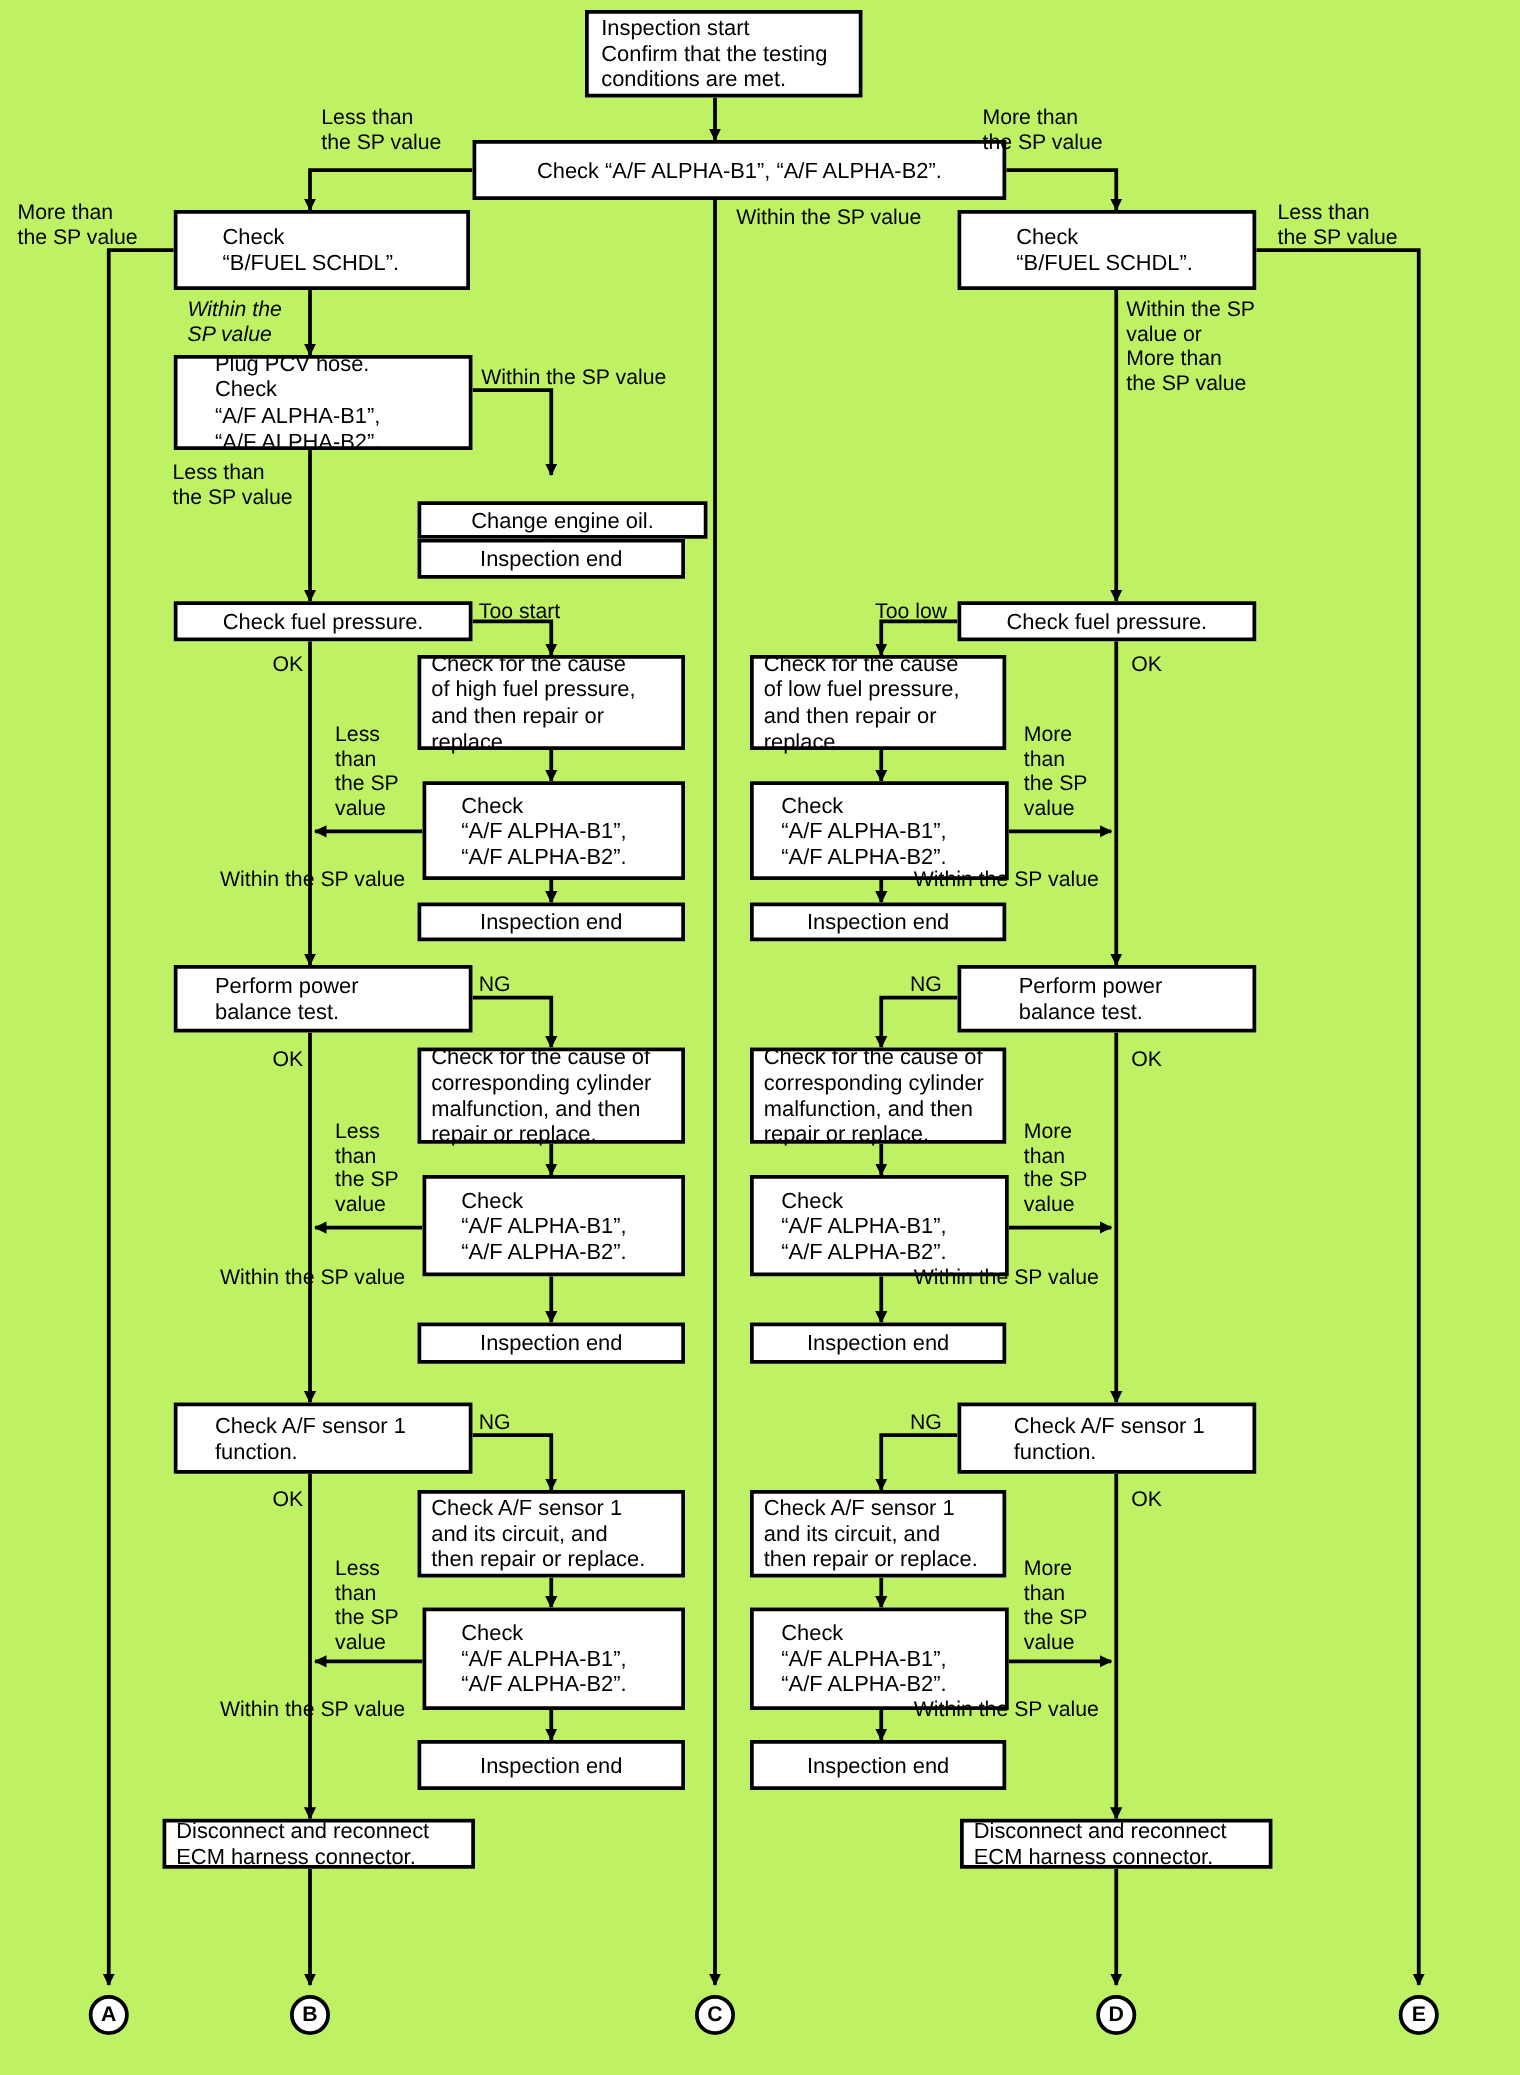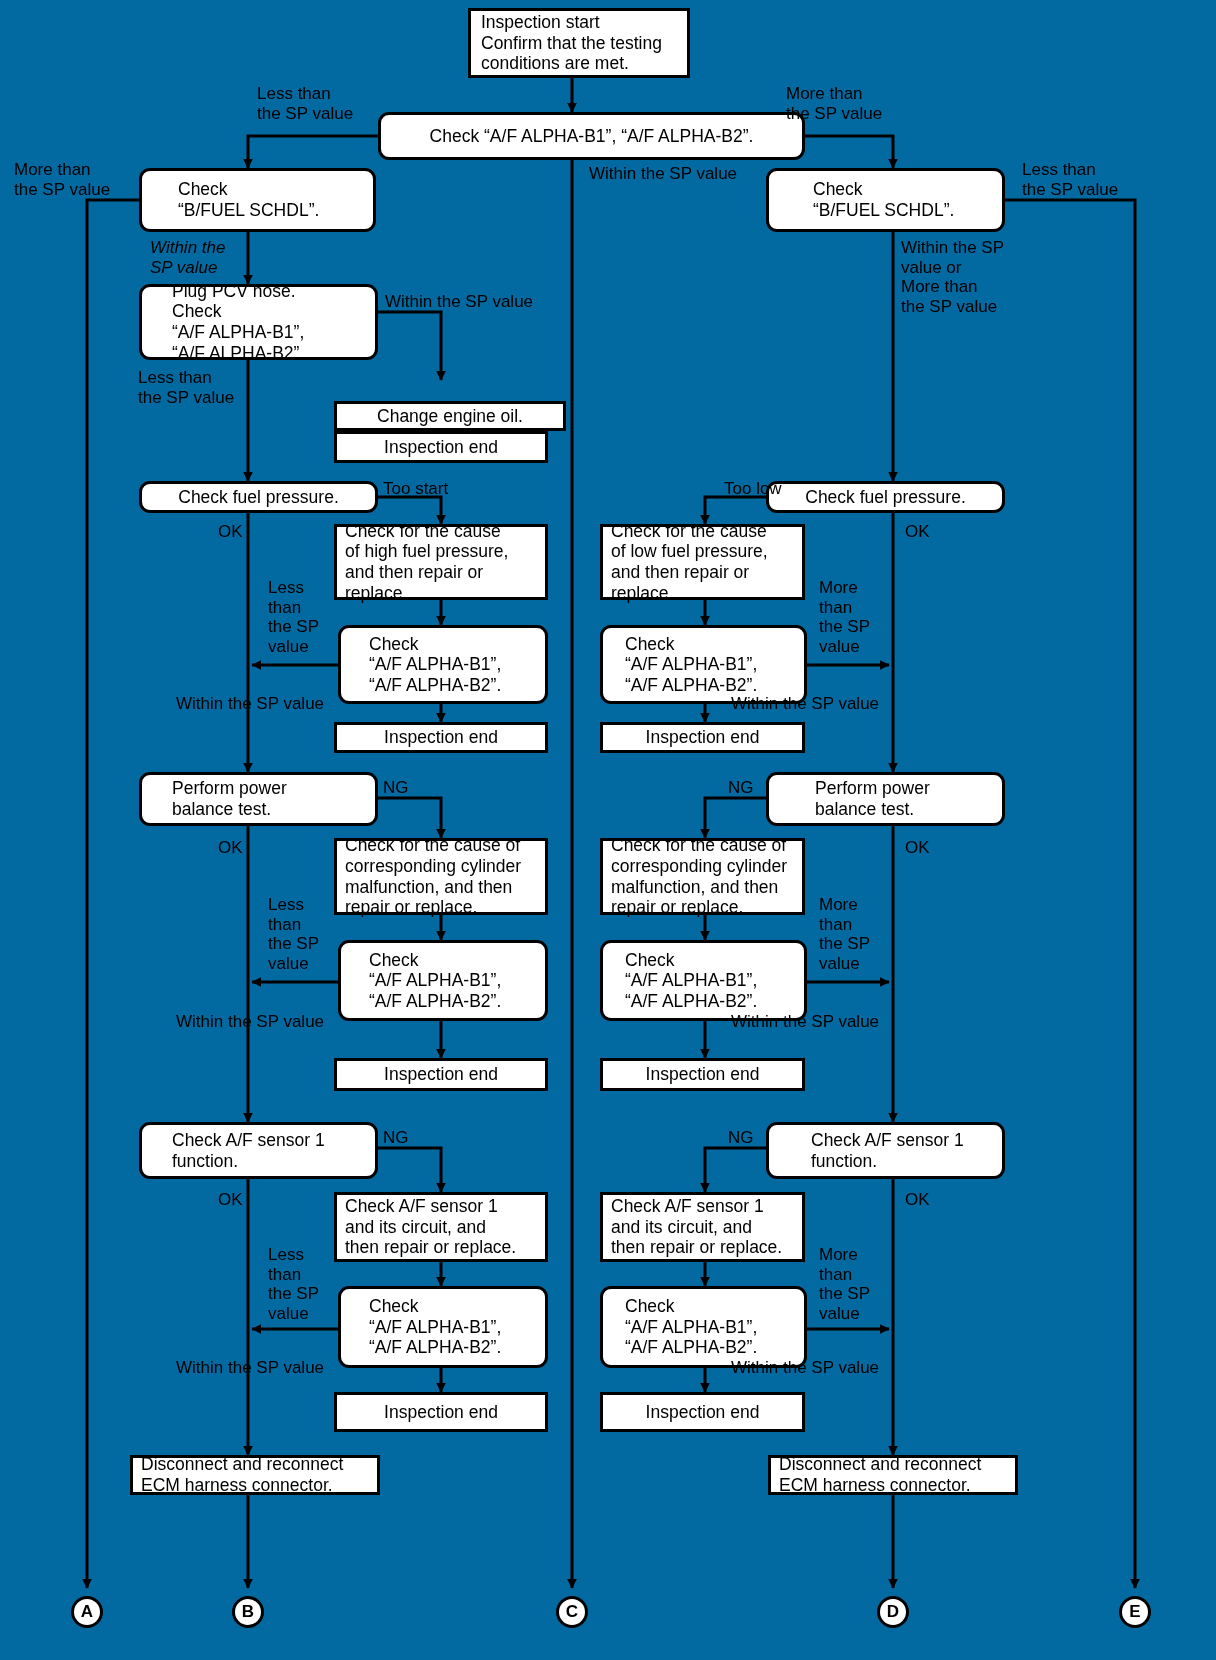--- a/index.html
+++ b/index.html
@@ -1,21 +1,21 @@
 <!DOCTYPE html>
 <html><head>
 <meta charset="utf-8">
 <style>
   html,body{margin:0;padding:0;background:#ffffff;}
   body{font-family:"Liberation Sans", sans-serif;}
-  #stage{position:relative;width:1216px;height:1660px;background:#0369a1;overflow:hidden;}
+  #stage{position:relative;width:1216px;height:1660px;background:#bef264;overflow:hidden;}
   svg{position:absolute;left:0;top:0;width:1216px;height:1660px;}
   .box{position:absolute;box-sizing:border-box;border:3px solid #000;background:#fff;
        font-size:17.5px;line-height:1.18;color:#000;padding:5px 8px;white-space:pre-line;}
-  .box.round{border-radius:11px;}
+  .box.round{border-radius:0;}
   .box.ctr{display:flex;align-items:center;justify-content:center;text-align:center;}
   .box.lft{display:flex;align-items:center;justify-content:flex-start;text-align:left;}
   .box.midl{display:flex;align-items:center;justify-content:flex-start;text-align:left;}
   .lbl{position:absolute;font-size:17px;line-height:1.16;color:#000;white-space:pre-line;}
   .conn{position:absolute;width:32px;height:32px;border:3px solid #000;border-radius:50%;
         background:#fff;display:flex;align-items:center;justify-content:center;
         font-size:17px;font-weight:bold;box-sizing:border-box;}
 </style>
 </head>
 <body>
@@ -248,21 +248,21 @@
 More than
 the SP value</div>
 
   <div class="lbl" style="left:385px;top:292px;">Within the SP value</div>
 
   <div class="lbl" style="left:138px;top:368px;">Less than
 the SP value</div>
 
   <div class="lbl" style="left:383px;top:479px;">Too start</div>
 
-  <div class="lbl" style="left:724px;top:479px;">Too low</div>
+  <div class="lbl" style="left:700px;top:479px;">Too low</div>
 
   <div class="lbl" style="left:218px;top:522px;">OK</div>
 
   <div class="lbl" style="left:905px;top:522px;">OK</div>
 
   <div class="lbl" style="left:268px;top:578px;">Less
 than
 the SP
 value</div>
 

